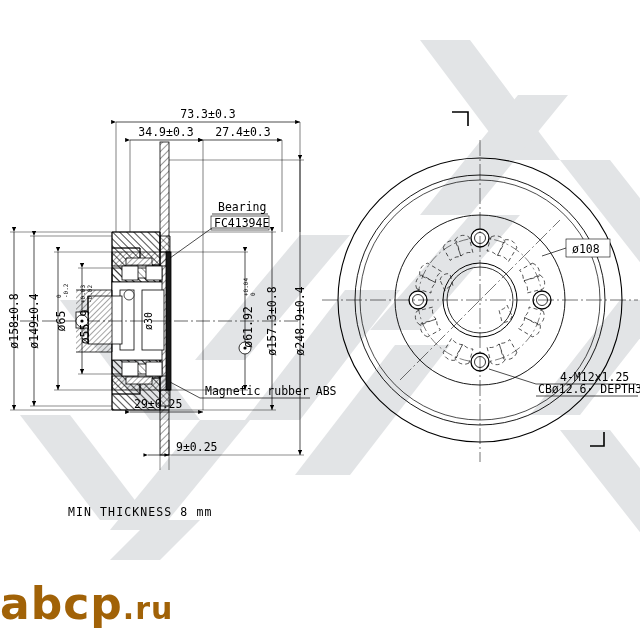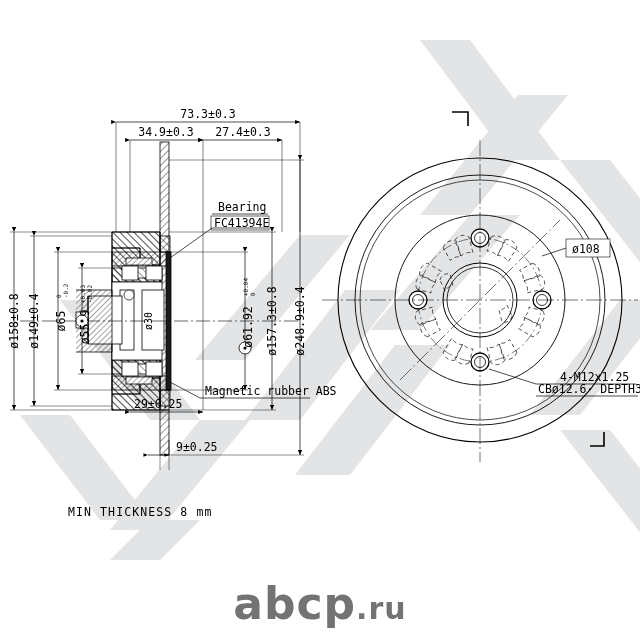--- a/index.html
+++ b/index.html
@@ -2,23 +2,23 @@
 <html><head>
 <meta charset="utf-8">
 <style>
   html,body{margin:0;padding:0;background:#ffffff;}
   body{width:640px;height:640px;overflow:hidden;
        font-family:"DejaVu Sans Mono","Liberation Mono",monospace;}
   #stage{position:relative;width:640px;height:608px;background:#fff;}
   #stage svg{position:absolute;left:0;top:0;}
   .wm{position:absolute;color:#e0e2e4;user-select:none;}
   #wm-diag{left:-20px;top:-40px;width:700px;height:560px;}
-  #wm-abcp{left:0;top:578px;width:640px;text-align:center;
+  #wm-abcp{left:0;top:578px;width:640px;text-align:left;
            font-family:"DejaVu Sans","Liberation Sans",sans-serif;
-           font-size:44px;font-weight:bold;letter-spacing:1px;color:#737373;}
+           font-size:44px;font-weight:bold;letter-spacing:1px;color:#a16207;}
   #wm-abcp .ru{font-size:30px;}
 </style>
 </head>
 <body>
 
 <div id="stage">
 
   <svg id="wm-diag" class="wm" viewBox="0 0 700 560">
     <g fill="#e2e4e6">
 

